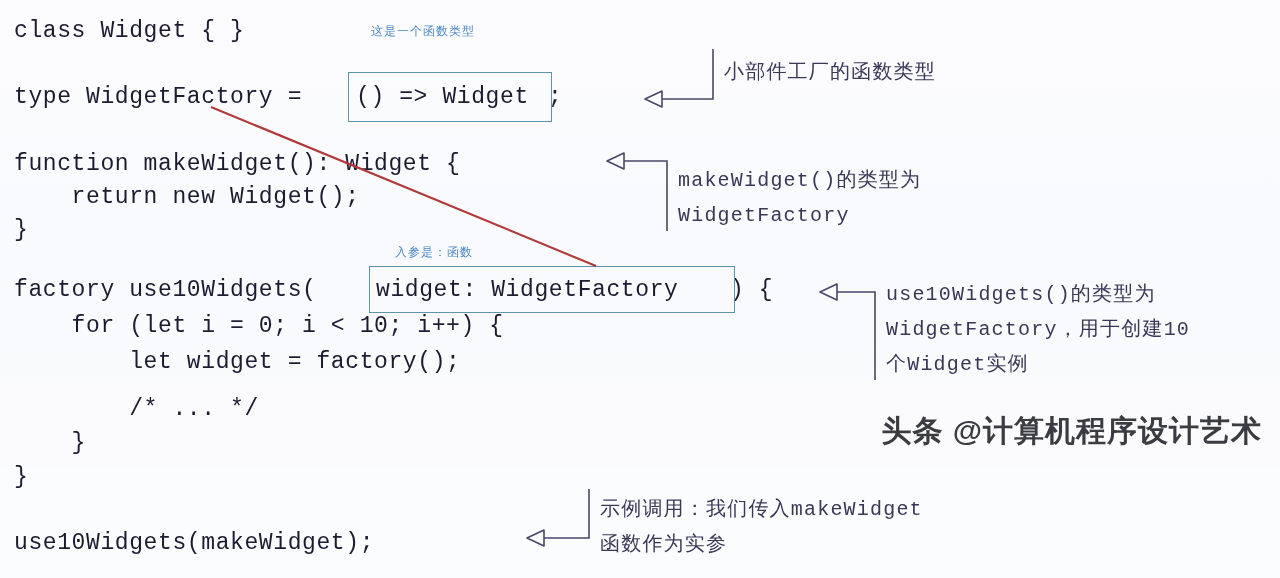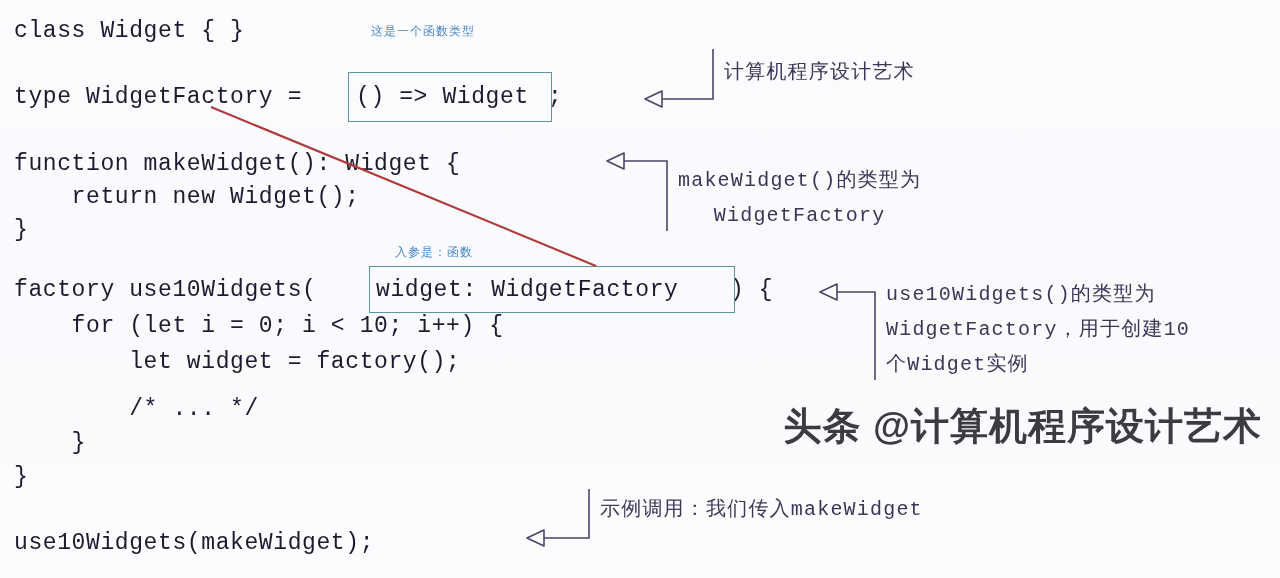--- a/index.html
+++ b/index.html
@@ -80,21 +80,21 @@
     height: 578px;
     pointer-events: none;
   }
 
   
   .watermark {
     position: absolute;
     right: 18px;
     bottom: 14px;
     font-family: "Liberation Sans", "DejaVu Sans", sans-serif;
-    font-size: 38px;
+    font-size: 30px;
     font-weight: bold;
     letter-spacing: 1px;
     color: #2b2b33;
     opacity: 0.92;
     white-space: pre;
   }
 </style>
 </head>
 <body>
 
@@ -123,24 +123,24 @@
       <div class="hl-box" style="left: 348px; top: 72px; width: 204px; height: 50px; border-color: rgb(95, 147, 168);"></div>
       <div class="hl-box" style="left: 369px; top: 266px; width: 366px; height: 47px; border-color: rgb(95, 147, 168);"></div>
     </div>
 
   <div id="blue-layer">
       <div class="blue-note" style="left: 371px; top: 25px; color: rgb(74, 135, 196);">这是一个函数类型</div>
       <div class="blue-note" style="left: 395px; top: 246px; color: rgb(74, 135, 196);">入参是：函数</div>
     </div>
 
   <div id="note-layer">
-      <div class="side-note" style="left: 724px; top: 55px; color: rgb(59, 55, 87);"><div>计算机程序设计艺术</div></div>
-      <div class="side-note" style="left: 678px; top: 163px; color: rgb(59, 55, 87); text-align: center;"><div>makeWidget()的类型为</div><div>WidgetFactory</div></div>
+      <div class="side-note" style="left: 724px; top: 55px; color: rgb(59, 55, 87);"><div>小部件工厂的函数类型</div></div>
+      <div class="side-note" style="left: 678px; top: 163px; color: rgb(59, 55, 87);"><div>makeWidget()的类型为</div><div>WidgetFactory</div></div>
       <div class="side-note" style="left: 886px; top: 277px; color: rgb(59, 55, 87);"><div>use10Widgets()的类型为</div><div>WidgetFactory，用于创建10</div><div>个Widget实例</div></div>
-      <div class="side-note" style="left: 600px; top: 492px; color: rgb(59, 55, 87);"><div>示例调用：我们传入makeWidget</div></div>
+      <div class="side-note" style="left: 600px; top: 492px; color: rgb(59, 55, 87);"><div>示例调用：我们传入makeWidget</div><div>函数作为实参</div></div>
     </div>
 
   <svg class="overlay" id="overlay" viewBox="0 0 1280 578">
       <g>
         <path d="M 662,99 L 713,99 L 713,49" fill="none" stroke="#4a4668" stroke-width="1.6"></path>
         <polygon points="645,99 662,91 662,107" fill="none" stroke="#4a4668" stroke-width="1.6" stroke-linejoin="round"></polygon>
       </g>
       <g>
         <path d="M 624,161 L 667,161 L 667,231" fill="none" stroke="#4a4668" stroke-width="1.6"></path>
         <polygon points="607,161 624,153 624,169" fill="none" stroke="#4a4668" stroke-width="1.6" stroke-linejoin="round"></polygon>

